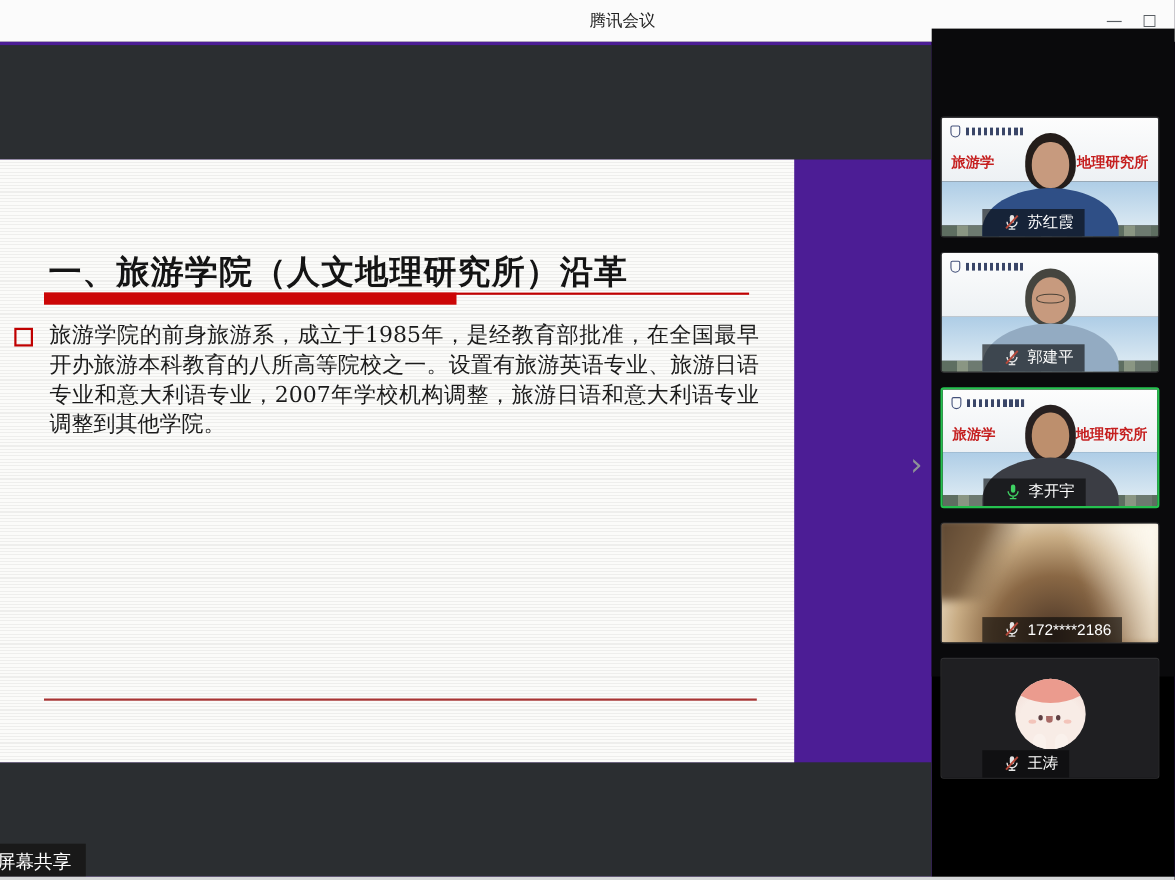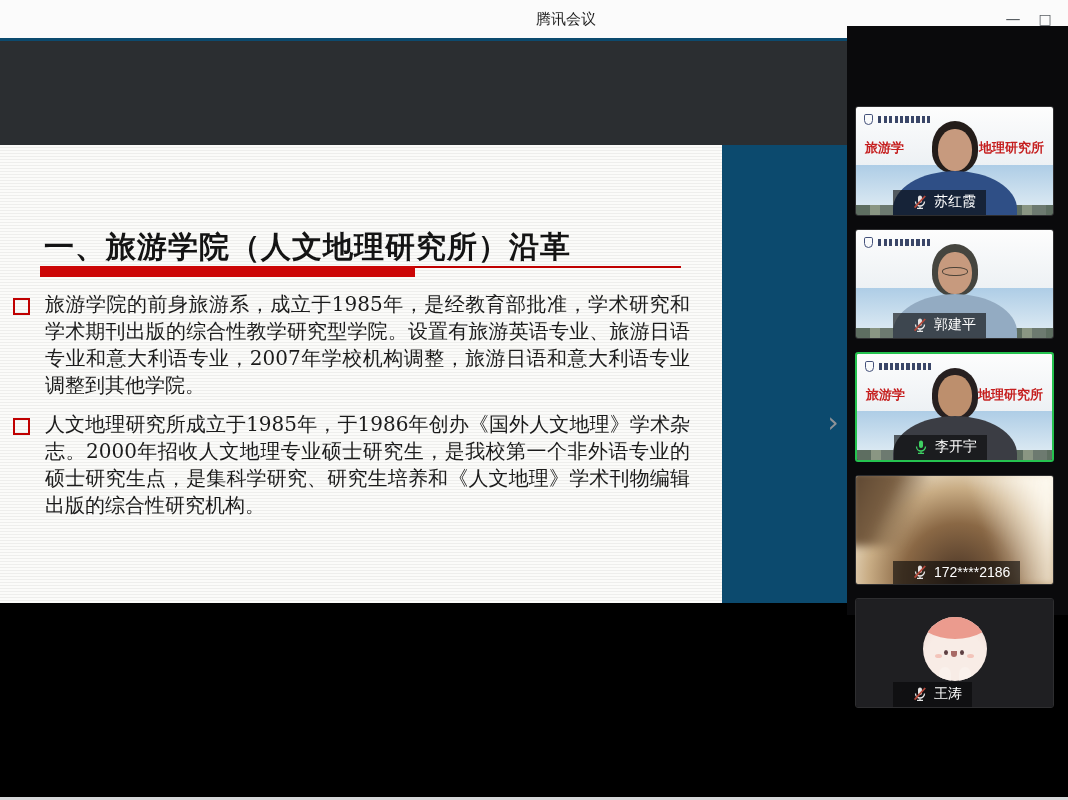--- a/index.html
+++ b/index.html
@@ -22,21 +22,21 @@
     width:26px;height:30px;display:flex;align-items:center;justify-content:center;
     color:#595e63;cursor:pointer;background:transparent;border:none;font-family:"DejaVu Sans",sans-serif;
   }
   .win-btn.min{font-size:15px;}
   .win-btn.max{font-size:14px;}
   .win-btn.close{font-size:16px;}
   .titlebar-right-edge{position:absolute;right:0;top:0;width:5px;height:38px;background:#15181a;}
   .window-bottom-edge{position:absolute;left:0;top:797px;width:1068px;height:3px;background:#d6d8d9;}
 
   
-  .main{position:absolute;left:0;top:38px;width:847px;height:565px;background:#0c4a6e;overflow:hidden;}
+  .main{position:absolute;left:0;top:38px;width:847px;height:759px;background:#4c1d95;overflow:hidden;}
   .band-top{position:absolute;left:0;top:3px;width:847px;height:104px;background:#2b2e31;}
   .band-bottom{position:absolute;left:0;top:655px;width:847px;height:104px;background:#2b2e31;}
 
   .slide{
     position:absolute;left:0;top:107px;width:722px;height:548px;
     background:repeating-linear-gradient(180deg,#fbfbf9 0px,#fbfbf9 2px,#eeeeec 2px,#eeeeec 3px);
   }
   .slide-title{
     position:absolute;left:44px;top:82px;width:660px;
     font-family:"DejaVu Serif","Liberation Serif",serif;
@@ -172,25 +172,21 @@
 
   <div class="slide">
     <div class="slide-title">一、旅游学院（人文地理研究所）沿革</div>
     <div class="title-rule">
       <div class="thin"></div>
         <div class="thick"></div>
     </div>
     <div class="bullets">
       <div class="bullet">
         <span class="bullet-square"></span>
-        <span class="bullet-text">旅游学院的前身旅游系，成立于1985年，是经教育部批准，学术研究和学术期刊出版的综合性教学研究型学院。设置有旅游英语专业、旅游日语专业和意大利语专业，2007年学校机构调整，旅游日语和意大利语专业调整到其他学院。</span>
-      </div>
-      <div class="bullet">
-        <span class="bullet-square"></span>
-        <span class="bullet-text">人文地理研究所成立于1985年，于1986年创办《国外人文地理》学术杂志。2000年招收人文地理专业硕士研究生，是我校第一个非外语专业的硕士研究生点，是集科学研究、研究生培养和《人文地理》学术刊物编辑出版的综合性研究机构。</span>
+        <span class="bullet-text">旅游学院的前身旅游系，成立于1985年，是经教育部批准，在全国最早开办旅游本科教育的八所高等院校之一。设置有旅游英语专业、旅游日语专业和意大利语专业，2007年学校机构调整，旅游日语和意大利语专业调整到其他学院。</span>
       </div>
     </div>
     <div class="bottom-rule"></div>
   </div>
 
   <div class="collapse-chevron">›</div>
   <div class="share-badge">屏幕共享</div>
 </div>
 
 <div class="sidebar">

